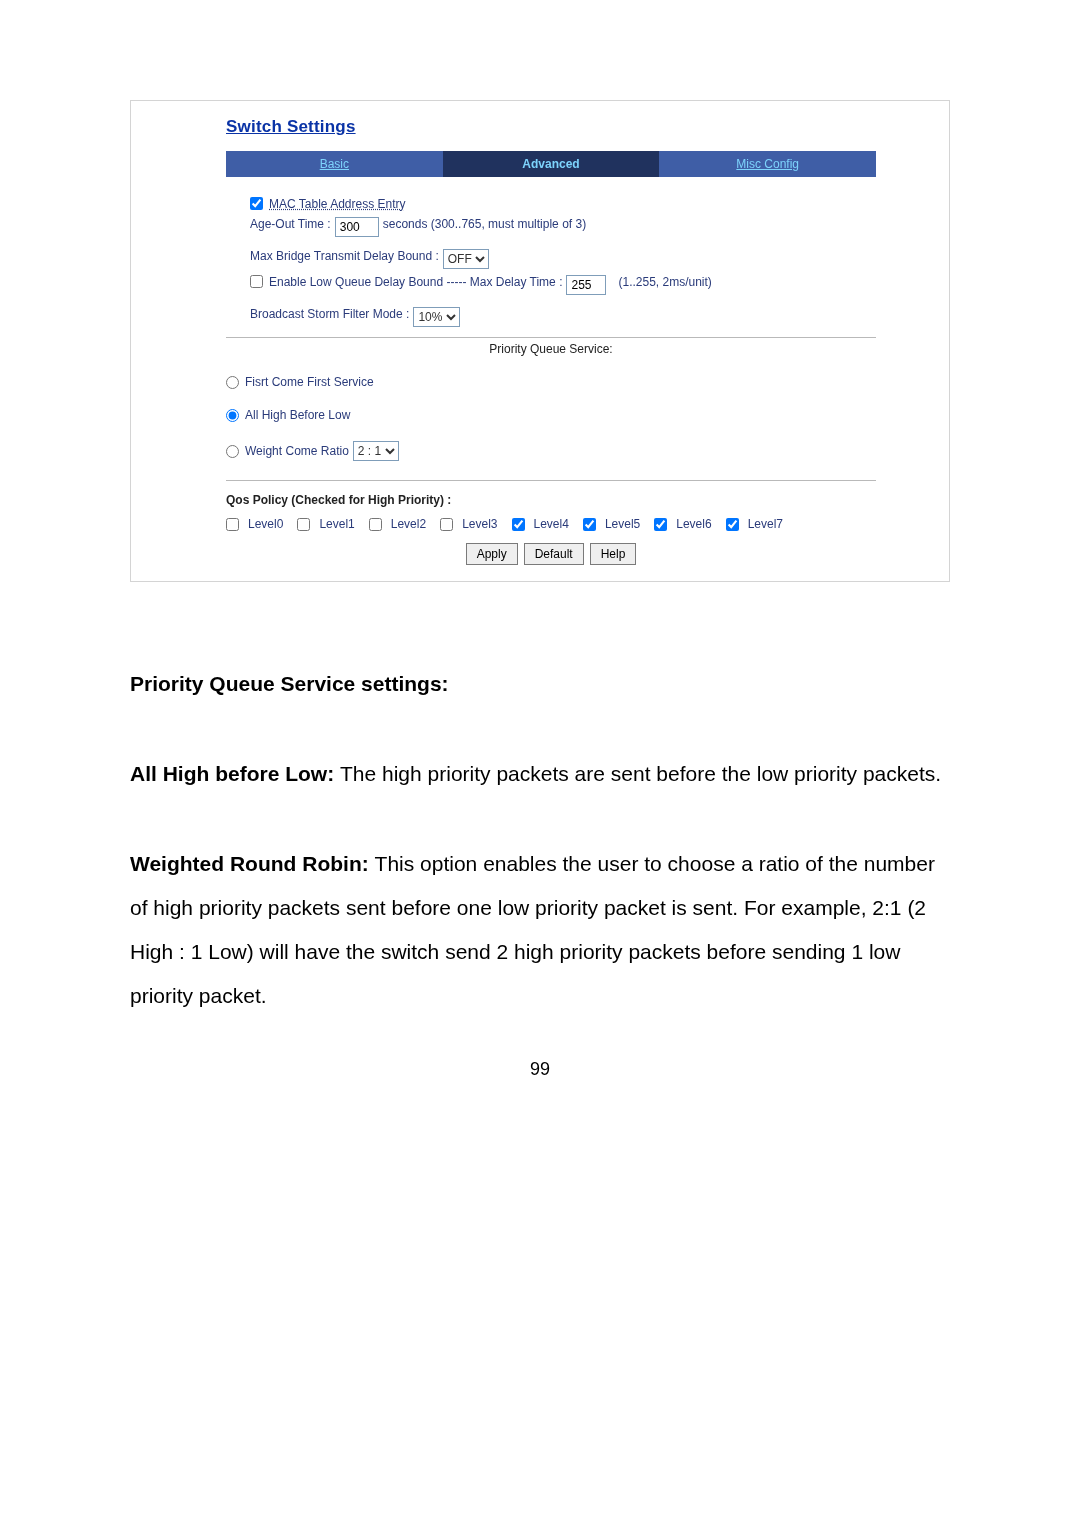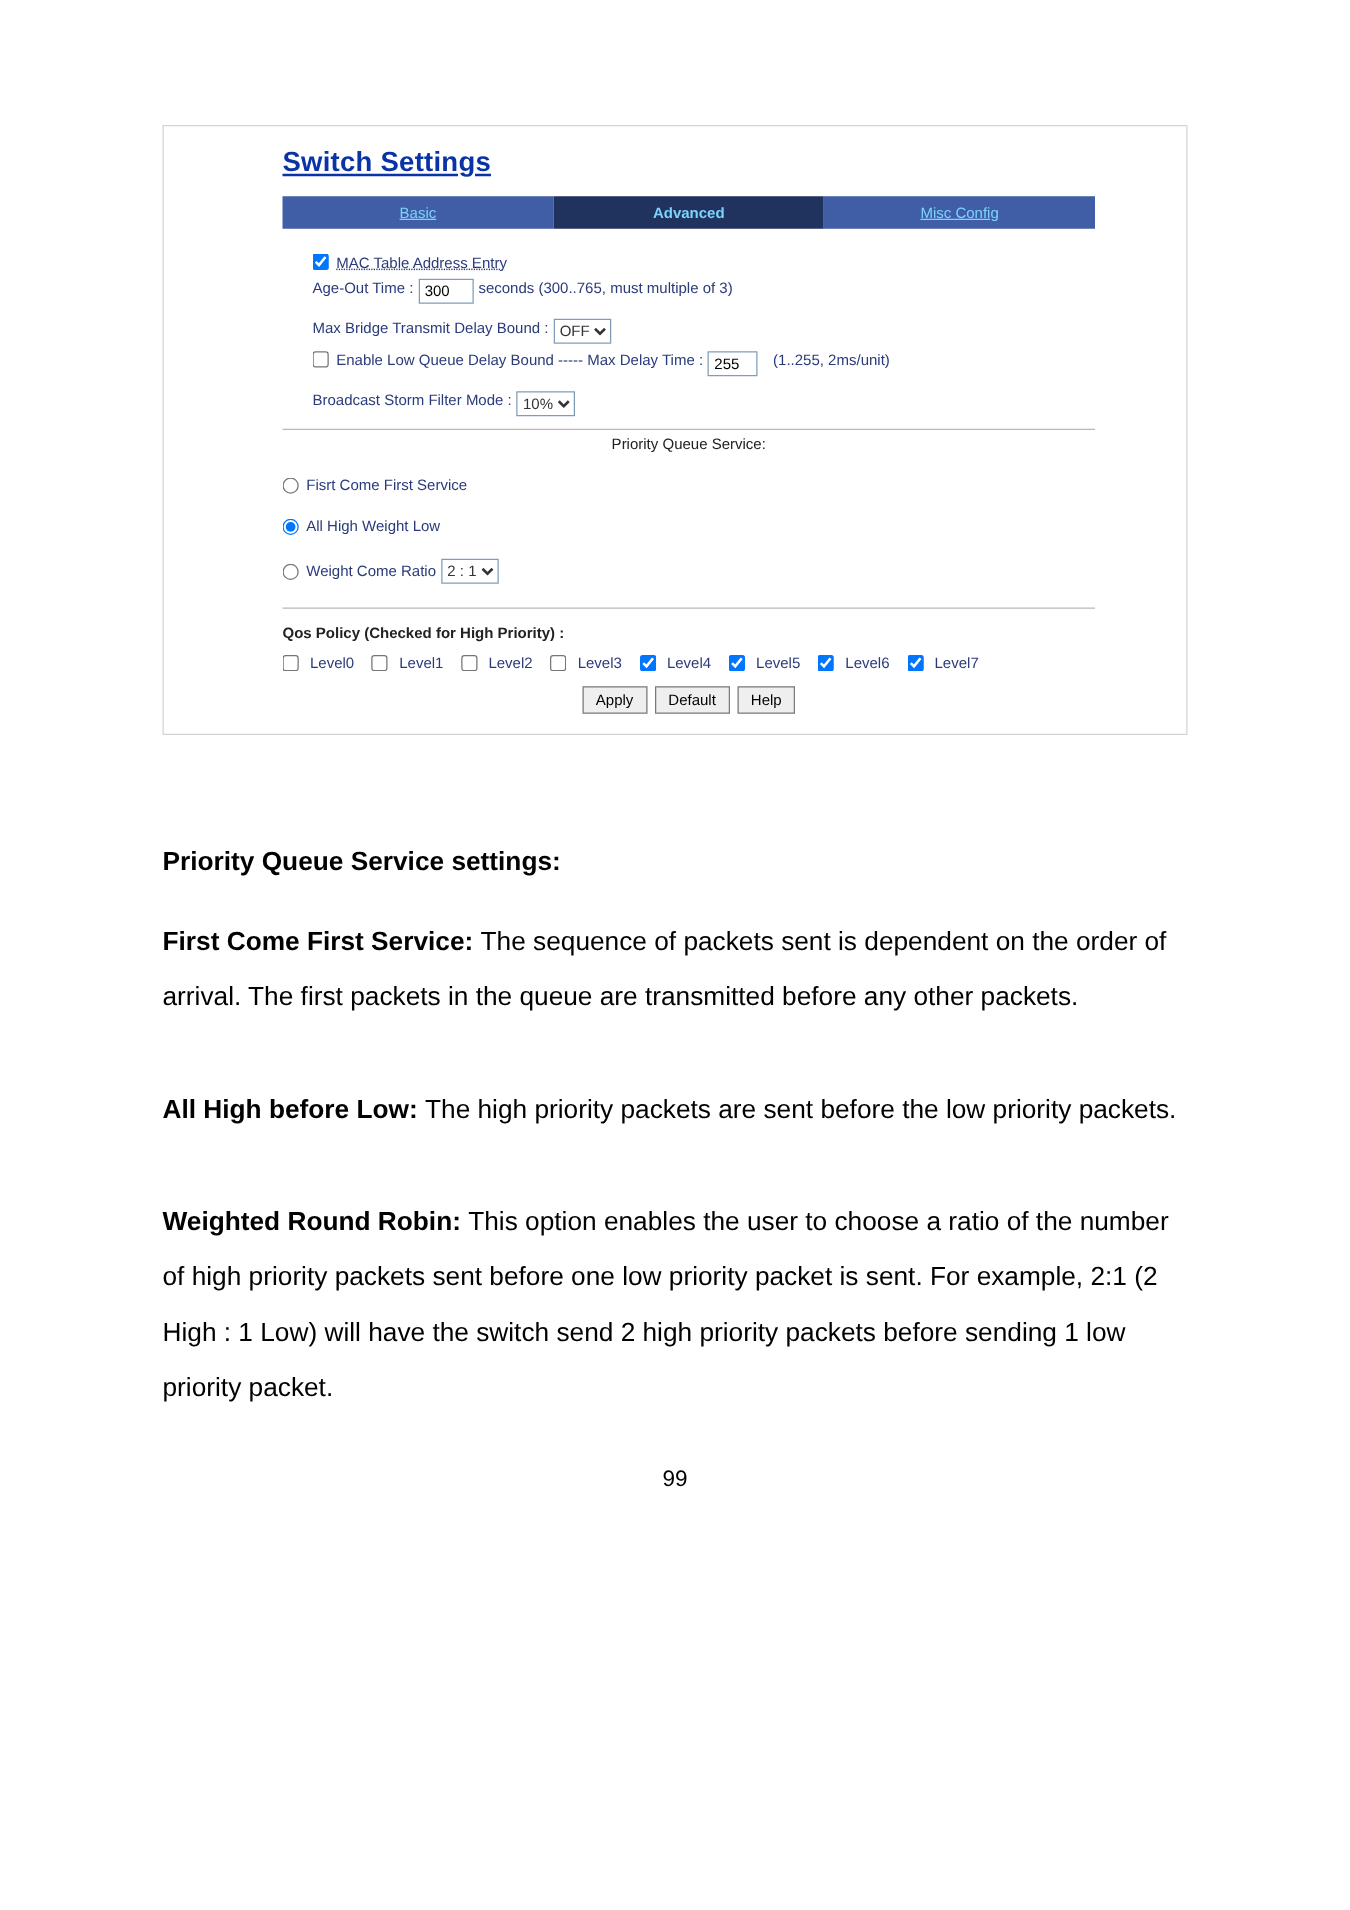--- a/index.html
+++ b/index.html
@@ -20,21 +20,21 @@
     border: 1px solid #d4d4d4;
     background: #fff;
     padding: 16px 30px 16px 30px;
     margin-top: 40px;
   }
   .shot-inner {
     margin-left: 65px;
   }
   .title {
     color: #0a33a6;
-    font-size: 22px;
+    font-size: 17px;
     font-weight: bold;
     text-decoration: underline;
     letter-spacing: 0.2px;
     font-family: Arial, sans-serif;
   }
   .tabs {
     display: flex;
     margin-top: 14px;
     width: 650px;
     height: 26px;
@@ -209,21 +209,21 @@
         <hr class="hr">
         <div class="sec-title-center">Priority Queue Service:</div>
 
 
         <div class="radio-row">
           <input type="radio" name="pqs" style="">
           <span>Fisrt Come First Service</span>
         </div>
         <div class="radio-row">
           <input type="radio" name="pqs" checked="" style="">
-          <span>All High Weight Low</span>
+          <span>All High Before Low</span>
         </div>
         <div class="radio-row">
           <input type="radio" name="pqs" style="">
           <span>Weight Come Ratio</span>
           <select class="sel">
             <option>2 : 1</option>
           </select>
         </div>
 
         <hr class="hr">
@@ -269,23 +269,20 @@
           <button class="btn">Apply</button>
           <button class="btn">Default</button>
           <button class="btn">Help</button>
         </div>
       </div>
     </div>
   </div>
 
   <div class="prose">
     <p><span class="b">Priority Queue Service settings:</span></p>
-    <p>
-      <span class="b">First Come First Service: </span><span>The sequence of packets sent is dependent on the order of arrival.    The first packets in the queue are transmitted before any other packets.</span>
-    </p>
     <div class="gap"></div>
     <p>
       <span class="b">All High before Low: </span><span>The high priority packets are sent before the low priority packets.</span>
     </p>
     <div class="gap"></div>
     <p>
       <span class="b">Weighted Round Robin: </span><span>This option enables the user to choose a ratio of the number of high priority packets sent before one low priority packet is sent. For example, 2:1 (2 High : 1 Low) will have the switch send 2 high priority packets before sending 1 low priority packet.</span>
     </p>
   </div>
 

